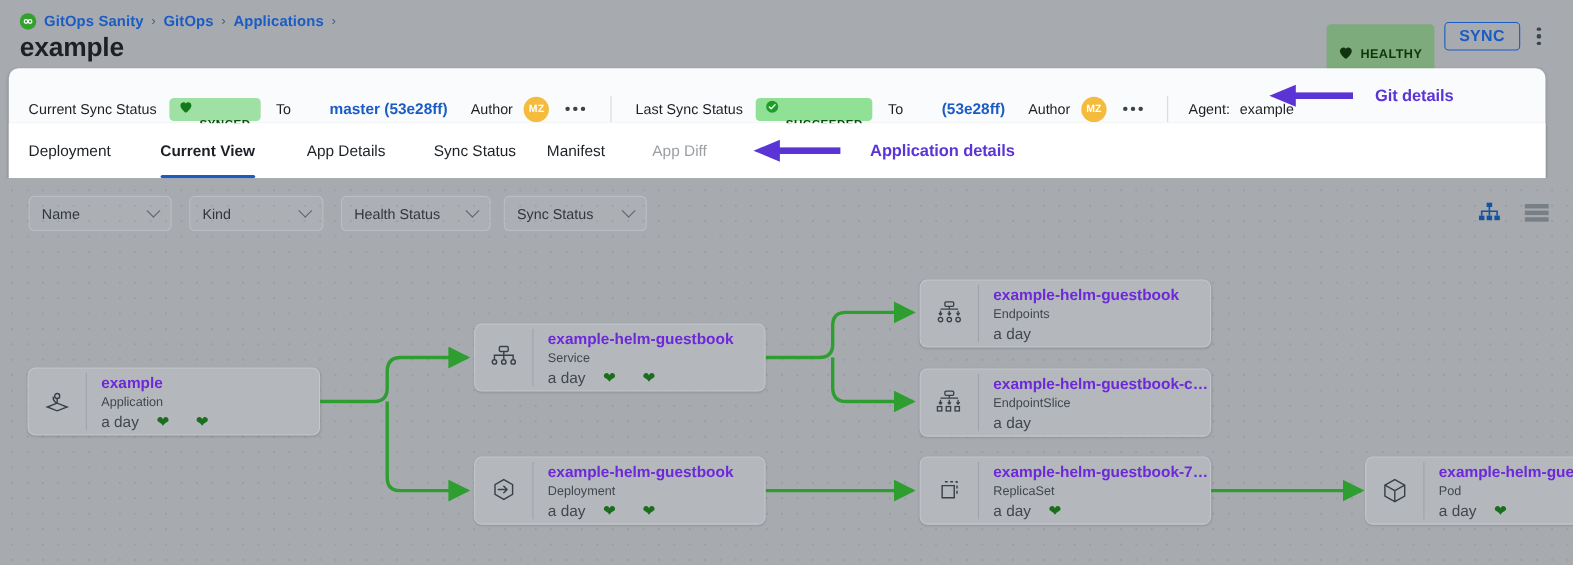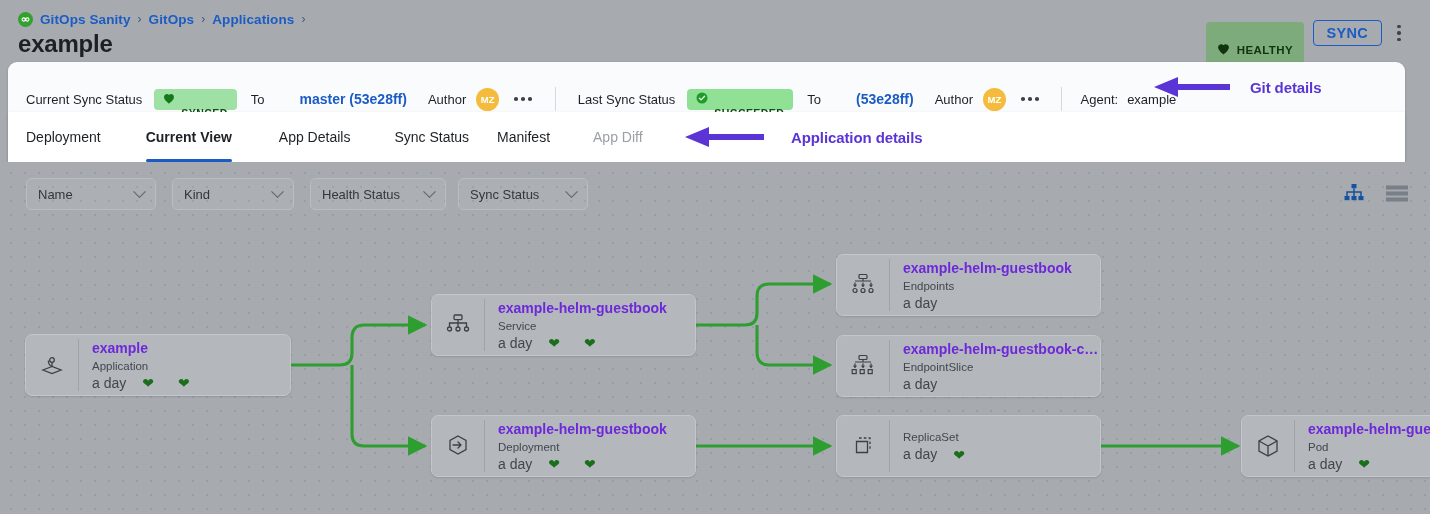--- a/index.html
+++ b/index.html
@@ -371,20 +371,21 @@
 
     <div class="node" style="left:836px;top:253px;width:265px;height:62px;">
       <div class="ico">
         <svg width="26" height="26" viewBox="0 0 26 26" fill="none" stroke="#3a4046" stroke-width="1.3">
           <path d="M9 5 H20 V16" stroke-dasharray="2.6 2.2"></path>
           <path d="M6.5 8.5 H17.5 V19.5 H6.5 Z"></path>
         </svg>
       </div>
       <div class="divider"></div>
       <div class="body">
+        <div class="nm">example-helm-guestbook-74…</div>
         <div class="kd">ReplicaSet</div>
         <div class="meta">
           <span class="age">a day</span>
           <span class="heart" style="margin-left:16px">❤</span>
         </div>
       </div>
     </div>
 
     <div class="node" style="left:1241px;top:253px;width:265px;height:62px;">
       <div class="ico">

